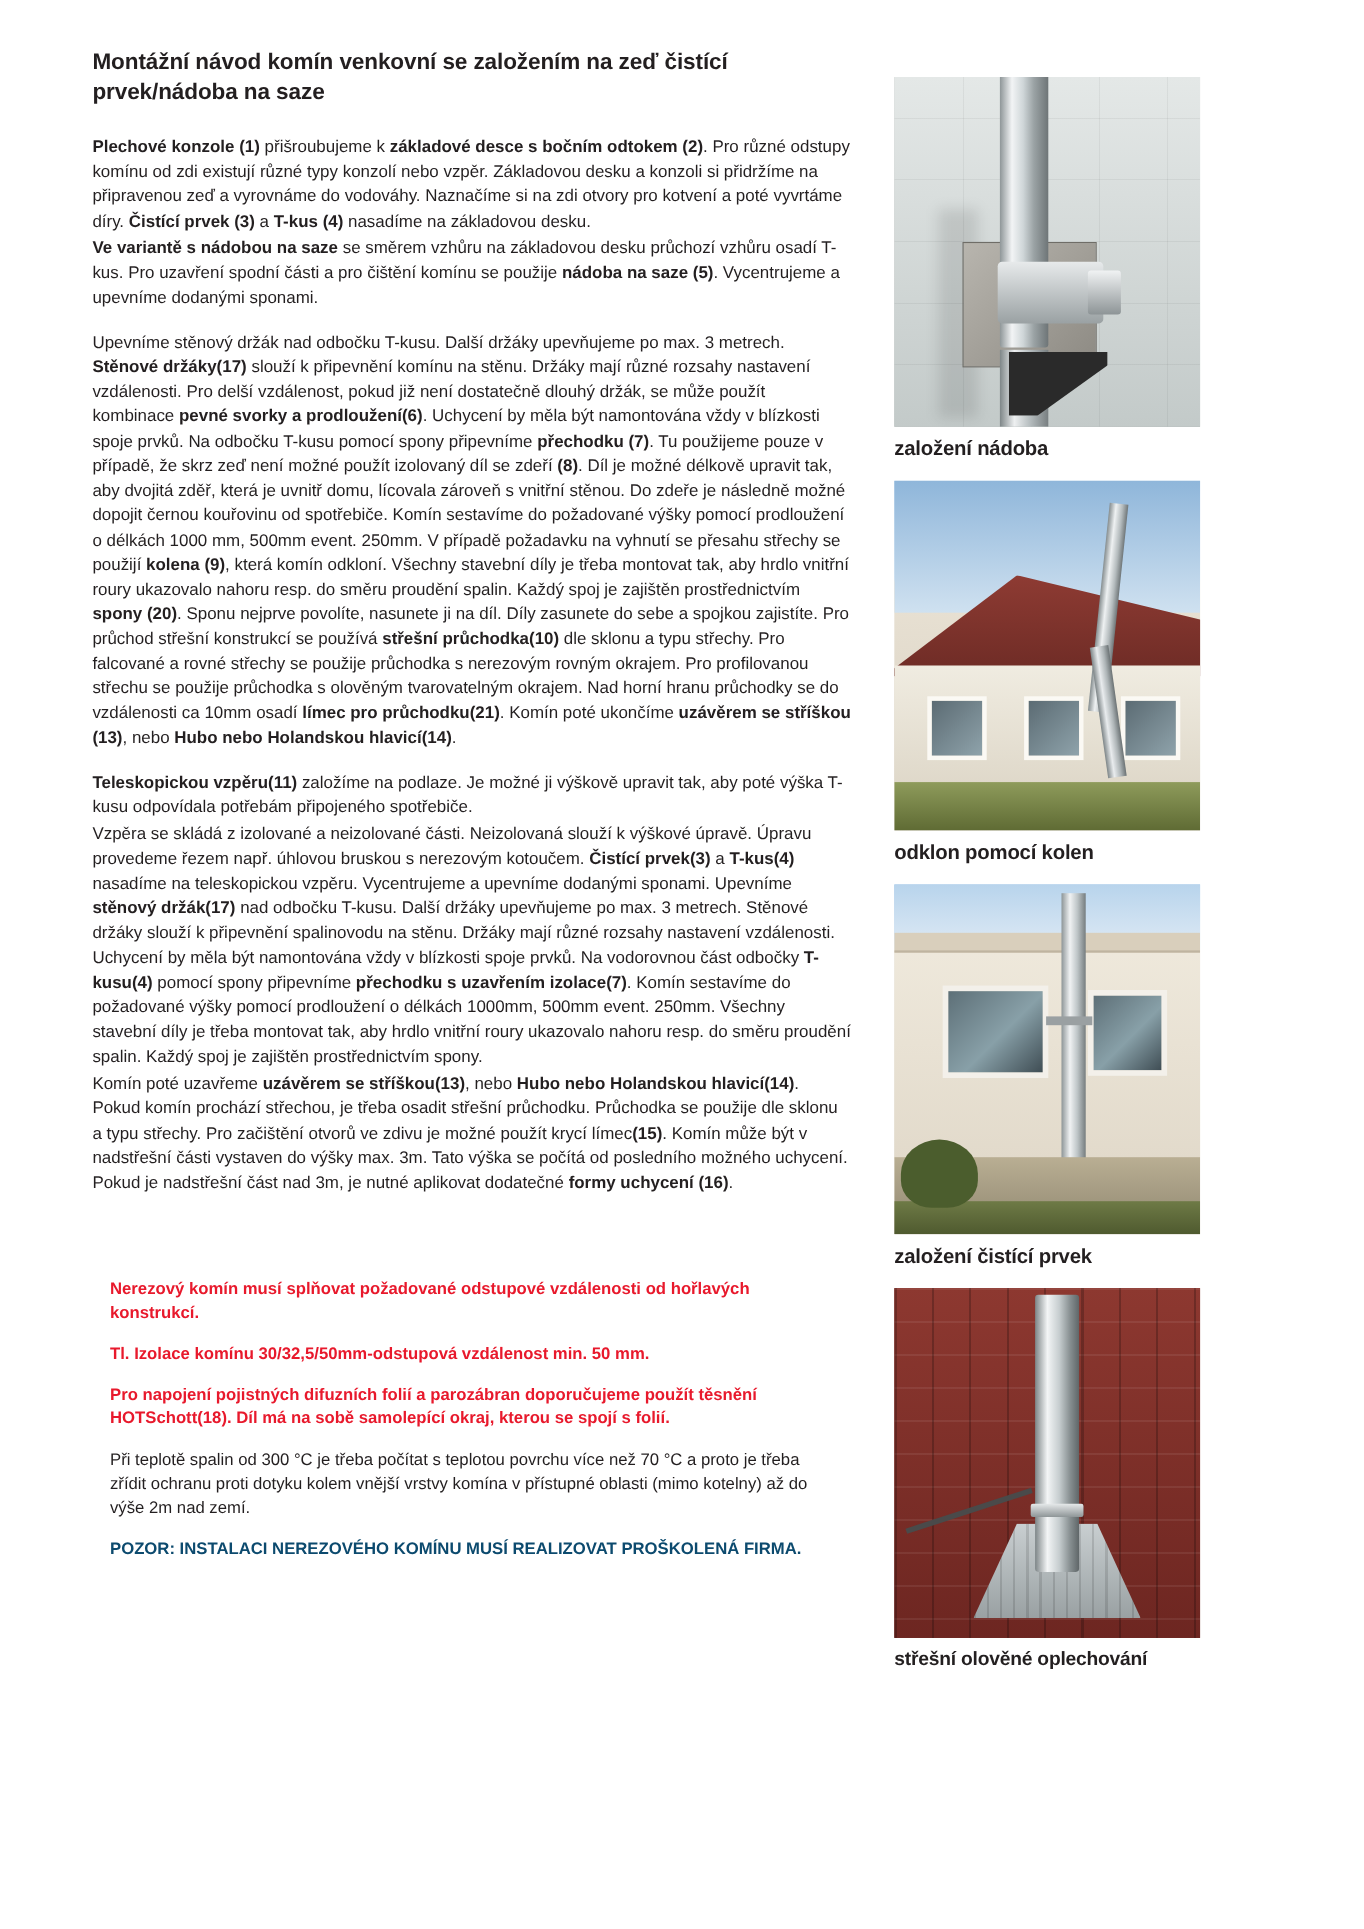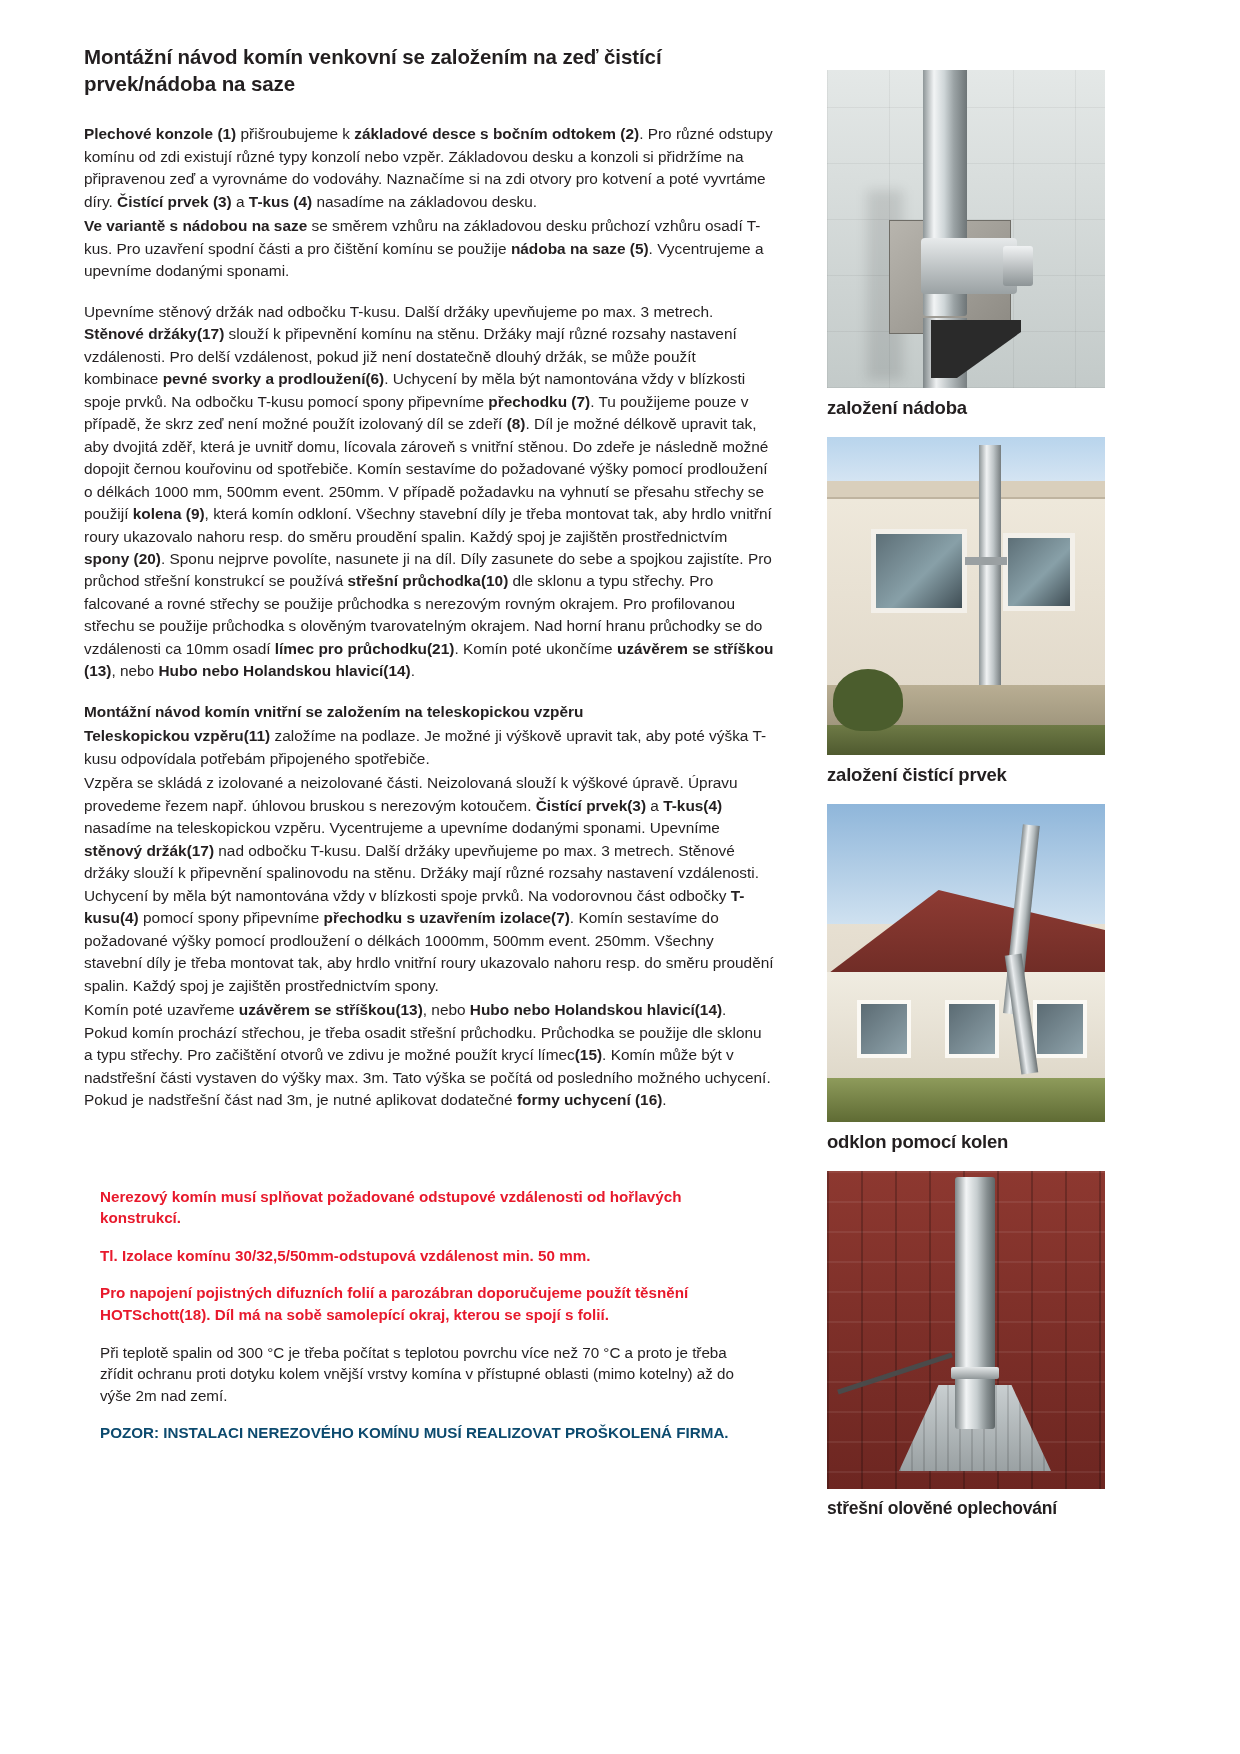--- a/index.html
+++ b/index.html
@@ -15,21 +15,21 @@
     position: relative;
     overflow: hidden;
   }
   .page {
     position: relative;
     width: 1240px;
     height: 1754px;
     box-sizing: border-box;
     padding: 44px 52px 30px 84px;
     display: flex;
-    gap: 31px;
+    gap: 17px;
   }
   .left-col {
     width: 690px;
     flex: 0 0 690px;
   }
   .right-col {
     width: 278px;
     flex: 0 0 278px;
     margin-left: 22px;
     padding-top: 26px;
@@ -222,23 +222,20 @@
     </p>
 
     <div class="block-gap"></div>
 
     <p class="para">
       <span> Upevníme stěnový držák  nad odbočku T-kusu. Další držáky upevňujeme po  max. 3 metrech. </span><b>Stěnové držáky(17)</b><span> slouží k připevnění komínu na stěnu. Držáky mají různé rozsahy nastavení vzdálenosti. Pro delší vzdálenost, pokud již není dostatečně dlouhý držák, se může použít kombinace </span><b>pevné svorky a prodloužení(6)</b><span>. Uchycení by měla být namontována vždy v blízkosti spoje prvků. Na odbočku T-kusu pomocí spony připevníme </span><b>přechodku (7)</b><span>. Tu použijeme pouze v případě, že skrz zeď není možné použít izolovaný díl se zdeří </span><b>(8)</b><span>. Díl je možné délkově upravit tak, aby dvojitá zděř, která je uvnitř domu, lícovala zároveň s vnitřní stěnou. Do zdeře je následně možné dopojit černou kouřovinu od spotřebiče. Komín sestavíme do požadované výšky pomocí prodloužení o délkách 1000 mm, 500mm event. 250mm. V případě požadavku na vyhnutí se přesahu střechy se použijí </span><b>kolena (9)</b><span>, která komín odkloní. Všechny stavební díly je třeba montovat tak, aby hrdlo vnitřní roury ukazovalo nahoru resp. do směru proudění spalin. Každý spoj je zajištěn prostřednictvím </span><b>spony (20)</b><span>. Sponu nejprve povolíte, nasunete ji na díl. Díly zasunete do sebe a spojkou zajistíte. Pro průchod střešní konstrukcí se používá </span><b>střešní průchodka(10)</b><span> dle sklonu a typu střechy.  Pro falcované a rovné střechy se použije průchodka s nerezovým rovným okrajem. Pro profilovanou střechu se použije průchodka s olověným tvarovatelným okrajem. Nad horní hranu průchodky se do vzdálenosti ca 10mm osadí </span><b>límec pro průchodku(21)</b><span>. Komín poté ukončíme </span><b>uzávěrem se stříškou (13)</b><span>, nebo </span><b>Hubo nebo Holandskou hlavicí(14)</b><span>.</span>
     </p>
 
     <div class="block-gap"></div>
 
-    <p class="para">
-      <b>Montážní návod komín vnitřní se založením na teleskopickou vzpěru</b>
-    </p>
 
     <p class="para">
       <b>Teleskopickou vzpěru(11)</b><span> založíme na podlaze. Je možné ji výškově upravit tak, aby poté výška T-kusu odpovídala potřebám připojeného spotřebiče.</span>
     </p>
 
     <p class="para">
       <span>Vzpěra se skládá z izolované a neizolované části. Neizolovaná slouží k výškové úpravě. Úpravu provedeme řezem např. úhlovou bruskou s nerezovým kotoučem. </span><b>Čistící prvek(3)</b><span>  a </span><b>T-kus(4)</b><span>  nasadíme na teleskopickou vzpěru. Vycentrujeme a upevníme dodanými sponami. Upevníme </span><b>stěnový držák(17)</b><span>  nad odbočku T-kusu. Další držáky upevňujeme po  max. 3 metrech. Stěnové držáky slouží k připevnění spalinovodu na stěnu. Držáky mají různé rozsahy nastavení vzdálenosti. Uchycení by měla být namontována vždy v blízkosti spoje prvků. Na vodorovnou část odbočky </span><b>T-kusu(4)</b><span> pomocí spony připevníme </span><b>přechodku s uzavřením izolace(7)</b><span>. Komín sestavíme do požadované výšky pomocí prodloužení o délkách 1000mm, 500mm event. 250mm. Všechny stavební díly je třeba montovat tak, aby hrdlo vnitřní roury ukazovalo nahoru resp. do směru proudění spalin. Každý spoj je zajištěn prostřednictvím spony.</span>
     </p>
 
     <p class="para">
@@ -264,54 +261,54 @@
         <div class="wall"></div>
         <div class="shadow"></div>
         <div class="plate"></div>
         <div class="pipe"></div>
         <div class="tee"></div>
         <div class="cap"></div>
         <div class="pipe-low"></div>
         <div class="bracket"></div>
       </div>
       <div class="fig-caption">založení nádoba</div>
+    </div>
+
+    <div class="fig">
+      <div class="fig-img img3">
+        <div class="sky2"></div>
+        <div class="roof"></div>
+        <div class="wall2"></div>
+        <div class="win"></div>
+        <div class="win b"></div>
+        <div class="win c"></div>
+        <div class="pipe3"></div>
+        <div class="pipe3b"></div>
+        <div class="ground3"></div>
+      </div>
+      <div class="fig-caption">odklon pomocí kolen</div>
     </div>
 
     <div class="fig">
       <div class="fig-img img2">
         <div class="sky"></div>
         <div class="facade"></div>
         <div class="eave"></div>
         <div class="window"></div>
         <div class="window w2"></div>
         <div class="chimney"></div>
         <div class="bracket2"></div>
         <div class="ground"></div>
         <div class="grass"></div>
         <div class="bush"></div>
       </div>
       <div class="fig-caption">založení čistící prvek</div>
     </div>
 
     <div class="fig">
-      <div class="fig-img img3">
-        <div class="sky2"></div>
-        <div class="roof"></div>
-        <div class="wall2"></div>
-        <div class="win"></div>
-        <div class="win b"></div>
-        <div class="win c"></div>
-        <div class="pipe3"></div>
-        <div class="pipe3b"></div>
-        <div class="ground3"></div>
-      </div>
-      <div class="fig-caption">odklon pomocí kolen</div>
-    </div>
-
-    <div class="fig">
       <div class="fig-img img4">
         <div class="tiles"></div>
         <div class="strap"></div>
         <div class="flash"></div>
         <div class="flash-ribs"></div>
         <div class="pipe4"></div>
         <div class="clamp"></div>
       </div>
       <div class="fig-caption wide">střešní olověné oplechování</div>
     </div>

